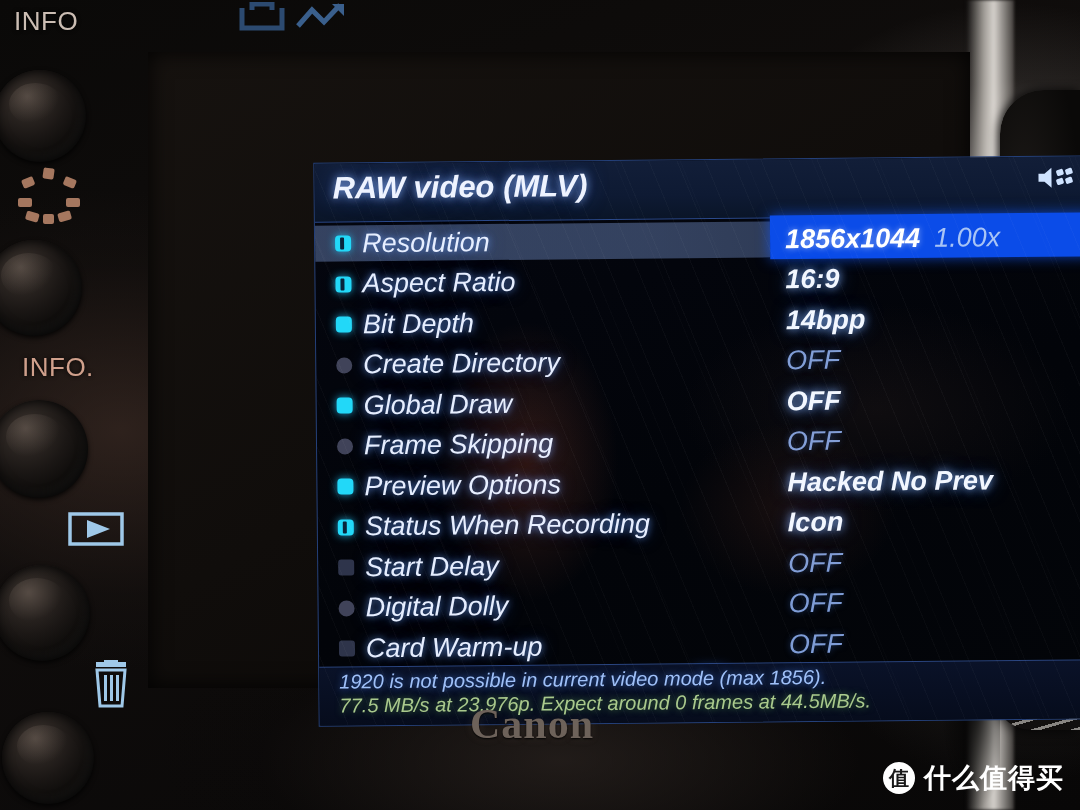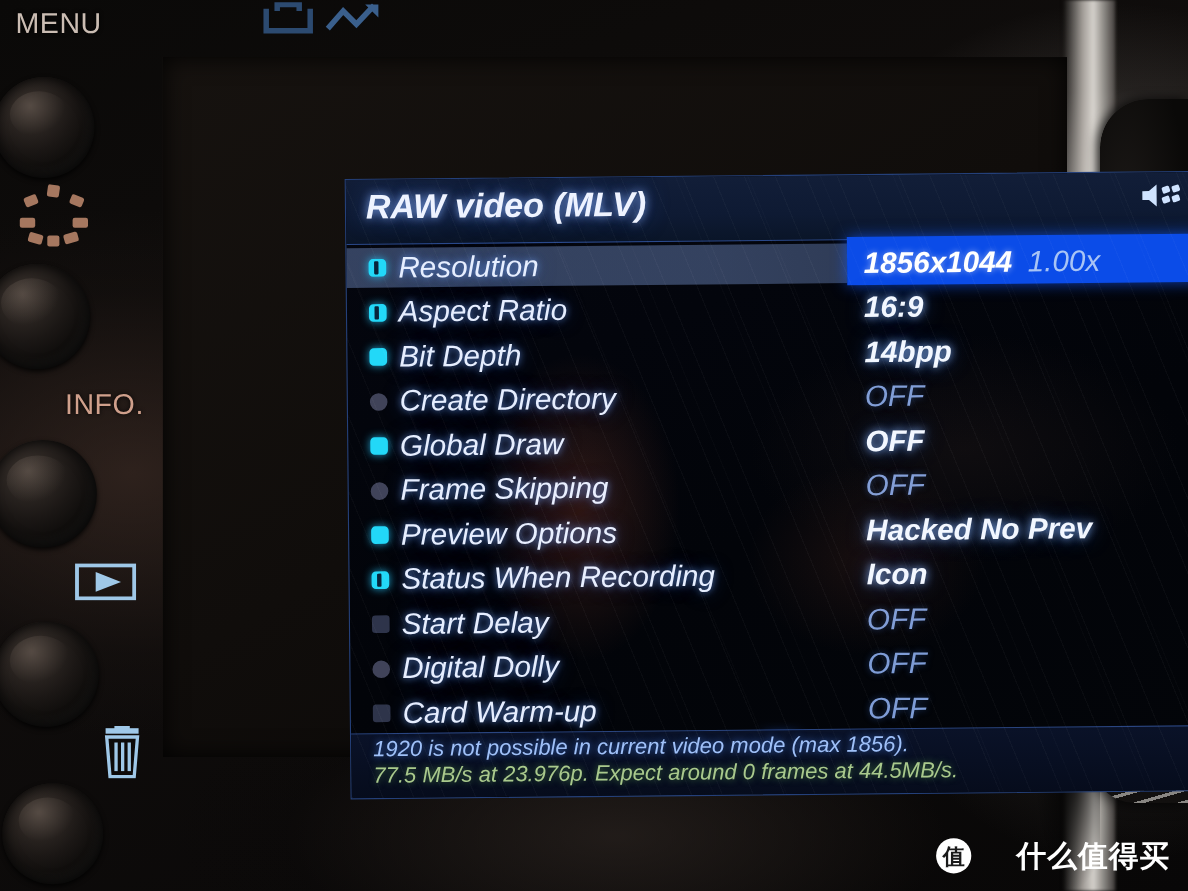--- a/index.html
+++ b/index.html
@@ -19,21 +19,21 @@
       linear-gradient(160deg,#0a0908 0%,#100d0c 40%,#080707 100%);
   }
 
   
   .body-label{
     position:absolute;color:#b9a79c;letter-spacing:.5px;
     text-shadow:0 0 4px rgba(0,0,0,.9);
     font-weight:400;
   }
   #menu-label{left:14px;top:6px;font-size:26px;color:#cbbdb3;}
-  #info-label{left:22px;top:352px;font-size:26px;color:#d0a08c;margin-left:37px;}
+  #info-label{left:22px;top:352px;font-size:26px;color:#d0a08c;}
 
   .round-btn{
     position:absolute;border-radius:50%;
     background:
       radial-gradient(circle at 36% 30%, #3b332e 0%, #1b1715 45%, #090807 75%),
       #0b0a09;
     box-shadow:inset 0 0 12px rgba(0,0,0,.95), 0 2px 5px rgba(0,0,0,.8),
                inset -5px -6px 10px rgba(255,255,255,.05);
   }
   .round-btn::after{
@@ -198,29 +198,29 @@
     position:absolute;right:16px;bottom:14px;display:flex;align-items:center;gap:9px;
   }
   #watermark-badge{
     width:32px;height:32px;border-radius:50%;background:#ffffff;
     display:flex;align-items:center;justify-content:center;
     color:#1a1a1a;font-size:20px;font-weight:700;
     font-family:"DejaVu Sans",sans-serif;line-height:1;
   }
   #watermark-text{
     color:#ffffff;font-size:27px;font-weight:700;
-    font-family:"DejaVu Sans",sans-serif;letter-spacing:1px;margin-left:32px;
+    font-family:"DejaVu Sans",sans-serif;letter-spacing:1px;
   }
 </style>
 </head>
 <body>
 
 <div id="camera-body">
 
-  <div class="body-label" id="menu-label">MENU</div>
+  <div class="body-label" id="menu-label">INFO</div>
   <div class="round-btn" id="btn-top"></div>
 
   <div id="sun-icon">
     <svg viewBox="0 0 66 60" width="66" height="60">
       <g fill="#c08a6e" opacity=".85">
         <rect x="27" y="2" width="11" height="11" rx="2" transform="rotate(8 32 8)"></rect>
         <rect x="6" y="12" width="12" height="9" rx="2" transform="rotate(-22 12 16)"></rect>
         <rect x="48" y="12" width="12" height="9" rx="2" transform="rotate(22 54 16)"></rect>
         <rect x="2" y="32" width="14" height="9" rx="2"></rect>
         <rect x="50" y="32" width="14" height="9" rx="2"></rect>
@@ -376,19 +376,20 @@
       <div id="help-box">
         <div id="help-line-1">1920 is not possible in current video mode (max 1856).</div>
         <div id="help-line-2">77.5 MB/s at 23.976p. Expect around 0 frames at 44.5MB/s.</div>
       </div>
 
       <div id="screen-reflection"></div>
       <div id="screen-specks"></div>
     </div>
   </div>
 
+  <div id="canon-logo">Canon</div>
 
   <div id="watermark">
     <div id="watermark-badge">值</div>
     <div id="watermark-text">什么值得买</div>
   </div>
 
 </div>
 
 </body></html>

